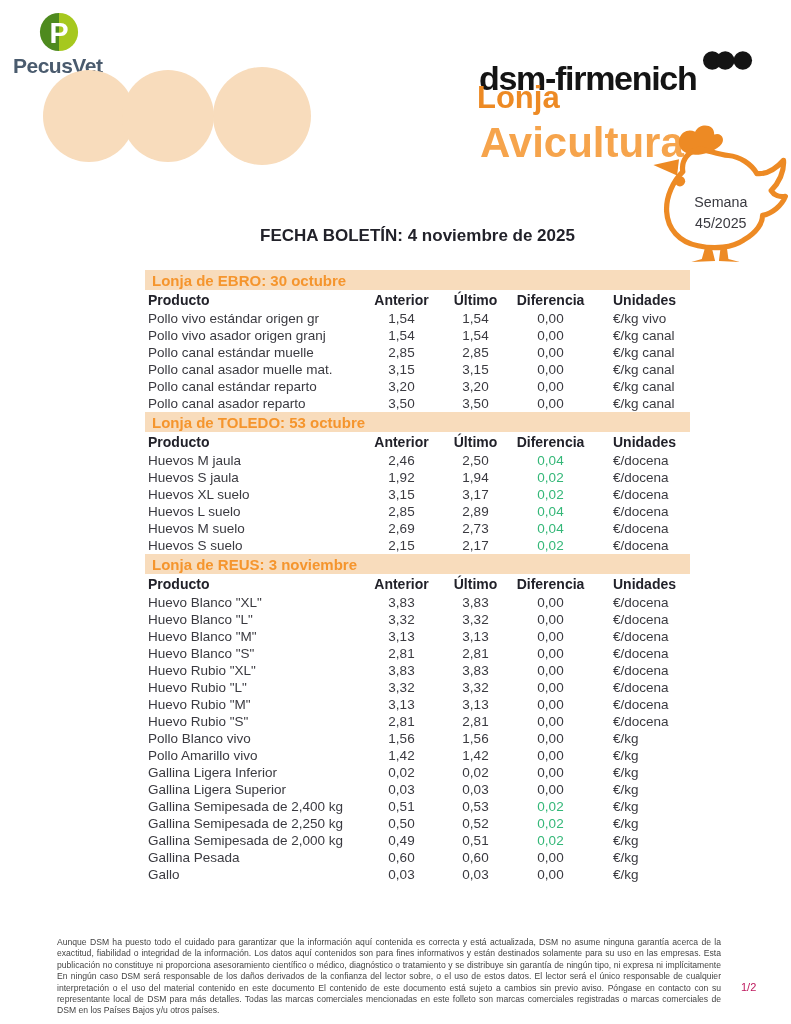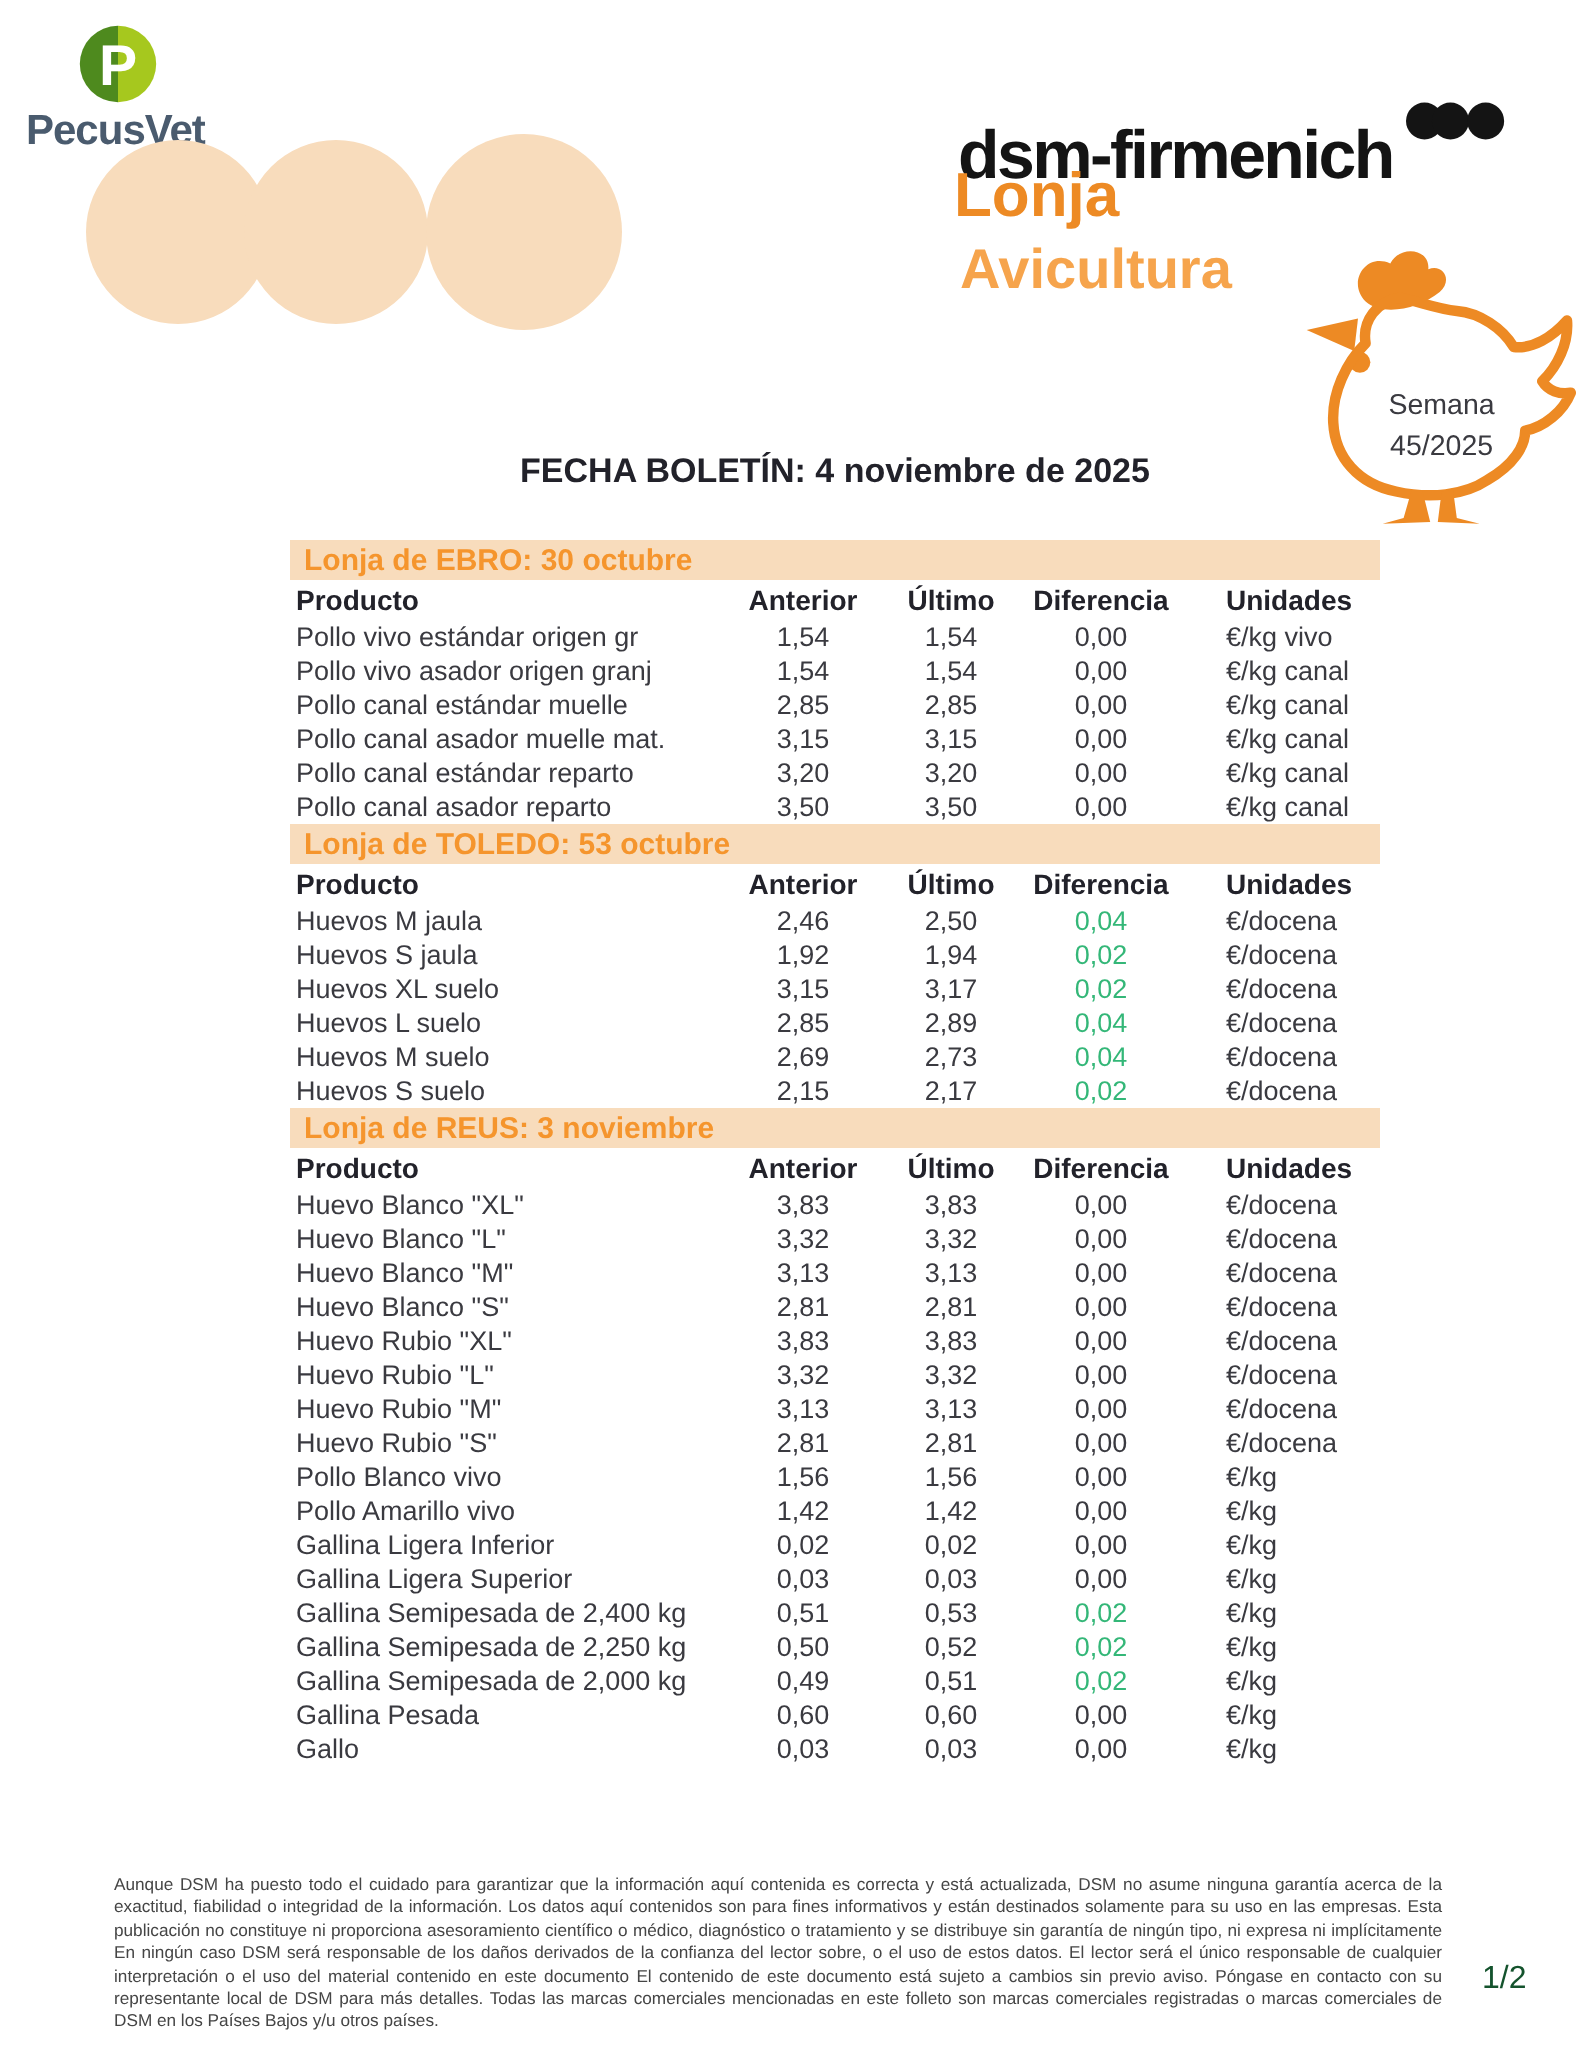--- a/index.html
+++ b/index.html
@@ -12,42 +12,42 @@
   .pv-mark{display:block;margin-left:25px;width:42px;height:42px;}
   .pv-word{margin-top:1px;font-size:21px;font-weight:bold;letter-spacing:-0.5px;color:var(--pecus-slate);}
   .deco-circle{position:absolute;border-radius:50%;background:var(--peach);}
   .dc1{left:43px;top:70px;width:92px;height:92px;}
   .dc2{left:122px;top:70px;width:92px;height:92px;}
   .dc3{left:213px;top:67px;width:98px;height:98px;}
   .dsm-logo{position:absolute;left:479px;top:19px;display:flex;align-items:center;gap:7px;}
   .dsm-word{font-size:34px;font-weight:bold;letter-spacing:-1.3px;color:var(--logo-black);margin-top:40px;}
   .dsm-dots{width:50px;height:25px;margin-top:4px;}
   .title-l1{position:absolute;left:477px;top:80px;font-size:31px;font-weight:bold;color:var(--orange);}
-  .title-l2{position:absolute;left:480px;top:119px;font-size:28px;font-weight:bold;color:var(--orange-light);}
+  .title-l2{position:absolute;left:480px;top:119px;font-size:42px;font-weight:bold;color:var(--orange-light);}
   .chicken{position:absolute;left:641px;top:120px;width:152px;height:147px;}
   .chicken svg{width:100%;height:100%;}
   .date-line{position:absolute;left:45px;top:226px;width:745px;text-align:center;
     font-size:17px;font-weight:bold;color:var(--ink);}
   
   .tables{position:absolute;left:145px;top:270px;width:545px;}
   .section-bar{height:20px;line-height:21px;background:var(--peach);color:var(--bar-text);
     font-size:15px;font-weight:bold;padding-left:7px;box-sizing:border-box;}
   table.price-table{width:545px;border-collapse:collapse;table-layout:fixed;}
   .price-table th{font-size:14px;font-weight:bold;color:var(--ink);height:20px;padding:0;vertical-align:middle;}
   .price-table td{font-size:13.5px;color:var(--body);height:17px;padding:0;white-space:nowrap;vertical-align:middle;}
   .c0{width:217px;text-align:left;padding-left:3px !important;}
   .c1{width:73px;text-align:center;}
   .c2{width:75px;text-align:center;}
   .c3{width:75px;text-align:center;}
   .c4{width:102px;text-align:left;padding-left:25px !important;}
   td.pos{color:var(--green);}
   
   .disclaimer{position:absolute;left:57px;top:937px;width:664px;font-size:8.6px;line-height:11.4px;
     color:#454545;text-align:justify;margin:0;}
-  .pagenum{position:absolute;left:741px;top:981px;font-size:16px;color:#14532d;}
+  .pagenum{position:absolute;left:741px;top:981px;font-size:11px;color:#be185d;}
 </style>
 </head>
 <body>
 
 <div class="page">
 
   <div class="pv-block">
     <svg class="pv-mark" viewBox="0 0 44 44">
       <path d="M22,2 A20,20 0 0 0 22,42 Z" fill="var(--pecus-dark)"></path>
       <path d="M22,2 A20,20 0 0 1 22,42 Z" fill="var(--pecus-lime)"></path>

